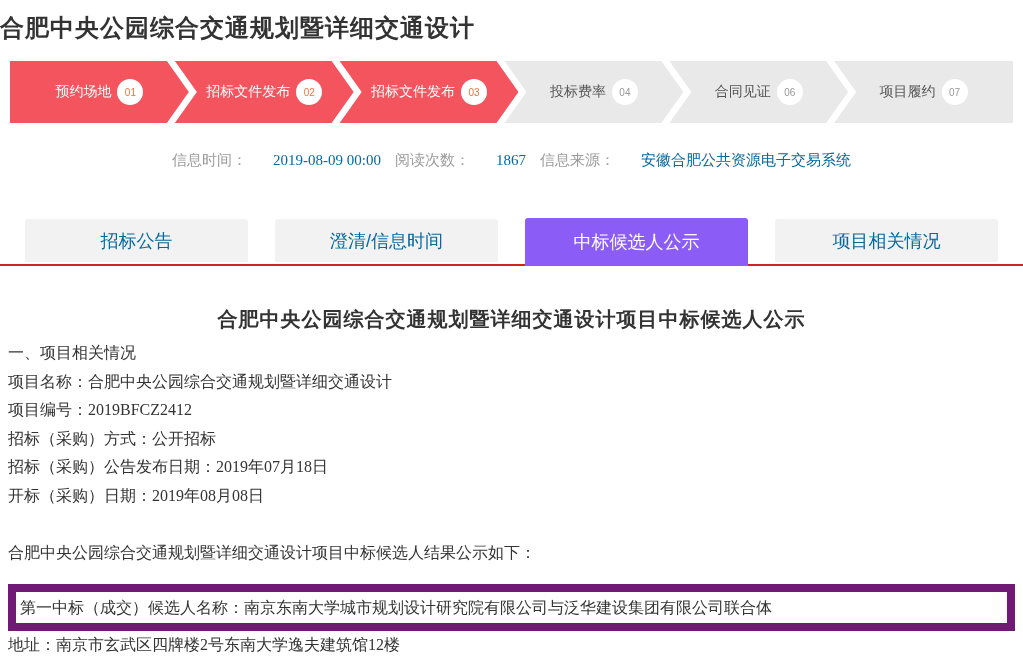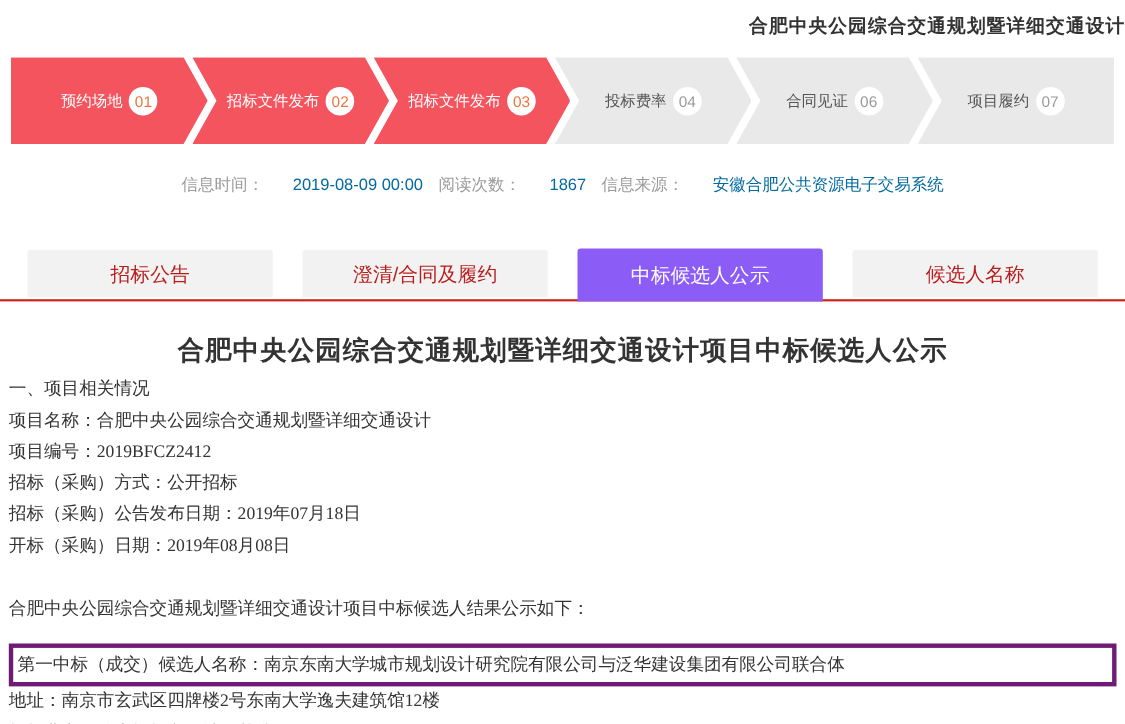--- a/index.html
+++ b/index.html
@@ -9,32 +9,32 @@
     height: 658px;
     overflow: hidden;
     background: #fff;
     font-family: "Liberation Sans", "DejaVu Sans", sans-serif;
     color: #333;
   }
 
   
   .page-title {
     margin: 12px 0 0;
-    text-align: right;
-    font-size: 17px;
+    text-align: left;
+    font-size: 24px;
     font-weight: bold;
     color: #333;
     letter-spacing: 1px;
   }
 
   
   .stepper {
     display: flex;
     margin: 17px 10px 0;
-    height: 79px;
+    height: 62px;
   }
   .step {
     position: relative;
     flex: 1;
     display: flex;
     align-items: center;
     justify-content: center;
     gap: 6px;
     background: #e9e9e9;
     clip-path: polygon(0 0, calc(100% - 22px) 0, 100% 50%, calc(100% - 22px) 100%, 0 100%, 22px 50%);
@@ -49,34 +49,35 @@
     clip-path: polygon(0 0, 100% 0, 100% 100%, 0 100%, 22px 50%);
   }
   .step.active { background: #f4545e; }
   .step-label { font-size: 14px; color: #555; }
   .step.active .step-label { color: #fff; }
   .step-num {
     width: 26px; height: 26px;
     border-radius: 50%;
     background: #fff;
     color: #9a9a9a;
-    font-size: 14px;
+    font-size: 10px;
     display: flex; align-items: center; justify-content: center;
     flex: 0 0 auto;
   }
   .step.active .step-num { color: #ee7540; }
 
   
   .info-bar {
     margin-top: 28px;
     display: flex;
     justify-content: center;
     align-items: center;
     gap: 14px;
     font-size: 15px;
+    font-family: Liberation Serif, serif;
   }
   .info-label { color: #9b9b9b; margin-right: 12px; }
   .info-value { color: #0369a1; }
 
   
   .tabbar {
     position: relative;
     margin-top: 48px;
     height: 48px;
   }
@@ -97,56 +98,56 @@
   .tab {
     flex: 1;
     height: 43px;
     margin-top: 1px;
     background: #f2f2f2;
     border-radius: 3px 3px 0 0;
     display: flex;
     align-items: center;
     justify-content: center;
     font-size: 18px;
-    color: #b91c1c;
+    color: #0369a1;
     cursor: pointer;
     position: relative;
     z-index: 0;
   }
   .tab.active {
     background: #8b5cf6;
     color: #fff;
     height: 48px;
     margin-top: 0;
     z-index: 2;
   }
 
   
   .content {
     padding: 0 8px;
     font-family: "Liberation Serif", "DejaVu Serif", serif;
     color: #333;
   }
   .content-heading {
-    margin: 28px 0 6px;
+    margin: 40px 0 6px;
     text-align: center;
-    font-size: 24px;
+    font-size: 20px;
     font-weight: bold;
     letter-spacing: 1px;
     font-family: "Liberation Sans", "DejaVu Sans", sans-serif;
     color: #333;
   }
   .content-line {
     font-size: 16px;
     line-height: 28.6px;
     color: #333;
   }
   .blank-line { height: 28.6px; }
   .highlight-box {
-    border: 4px solid #701a75;
+    border: 8px solid #701a75;
     margin: 16px 0 0;
     padding: 2px 4px 1px;
   }
 </style>
 </head>
 <body>
 
 <div class="page">
 
   <h1 class="page-title">合肥中央公园综合交通规划暨详细交通设计</h1>
@@ -183,23 +184,23 @@
     <span class="info-value">2019-08-09 00:00</span>
     <span class="info-label">阅读次数：</span>
     <span class="info-value">1867</span>
     <span class="info-label">信息来源：</span>
     <span class="info-value">安徽合肥公共资源电子交易系统</span>
   </div>
 
   <div class="tabbar">
     <div class="tabs">
       <div class="tab">招标公告</div>
-      <div class="tab">澄清/合同及履约</div>
+      <div class="tab">澄清/信息时间</div>
       <div class="tab active">中标候选人公示</div>
-      <div class="tab">候选人名称</div>
+      <div class="tab">项目相关情况</div>
     </div>
     <div class="tab-underline"></div>
   </div>
 
   <div class="content">
     <div class="content-heading">合肥中央公园综合交通规划暨详细交通设计项目中标候选人公示</div>
 
     <div class="content-line">一、项目相关情况</div>
     <div class="content-line">项目名称：合肥中央公园综合交通规划暨详细交通设计</div>
     <div class="content-line">项目编号：2019BFCZ2412</div>

